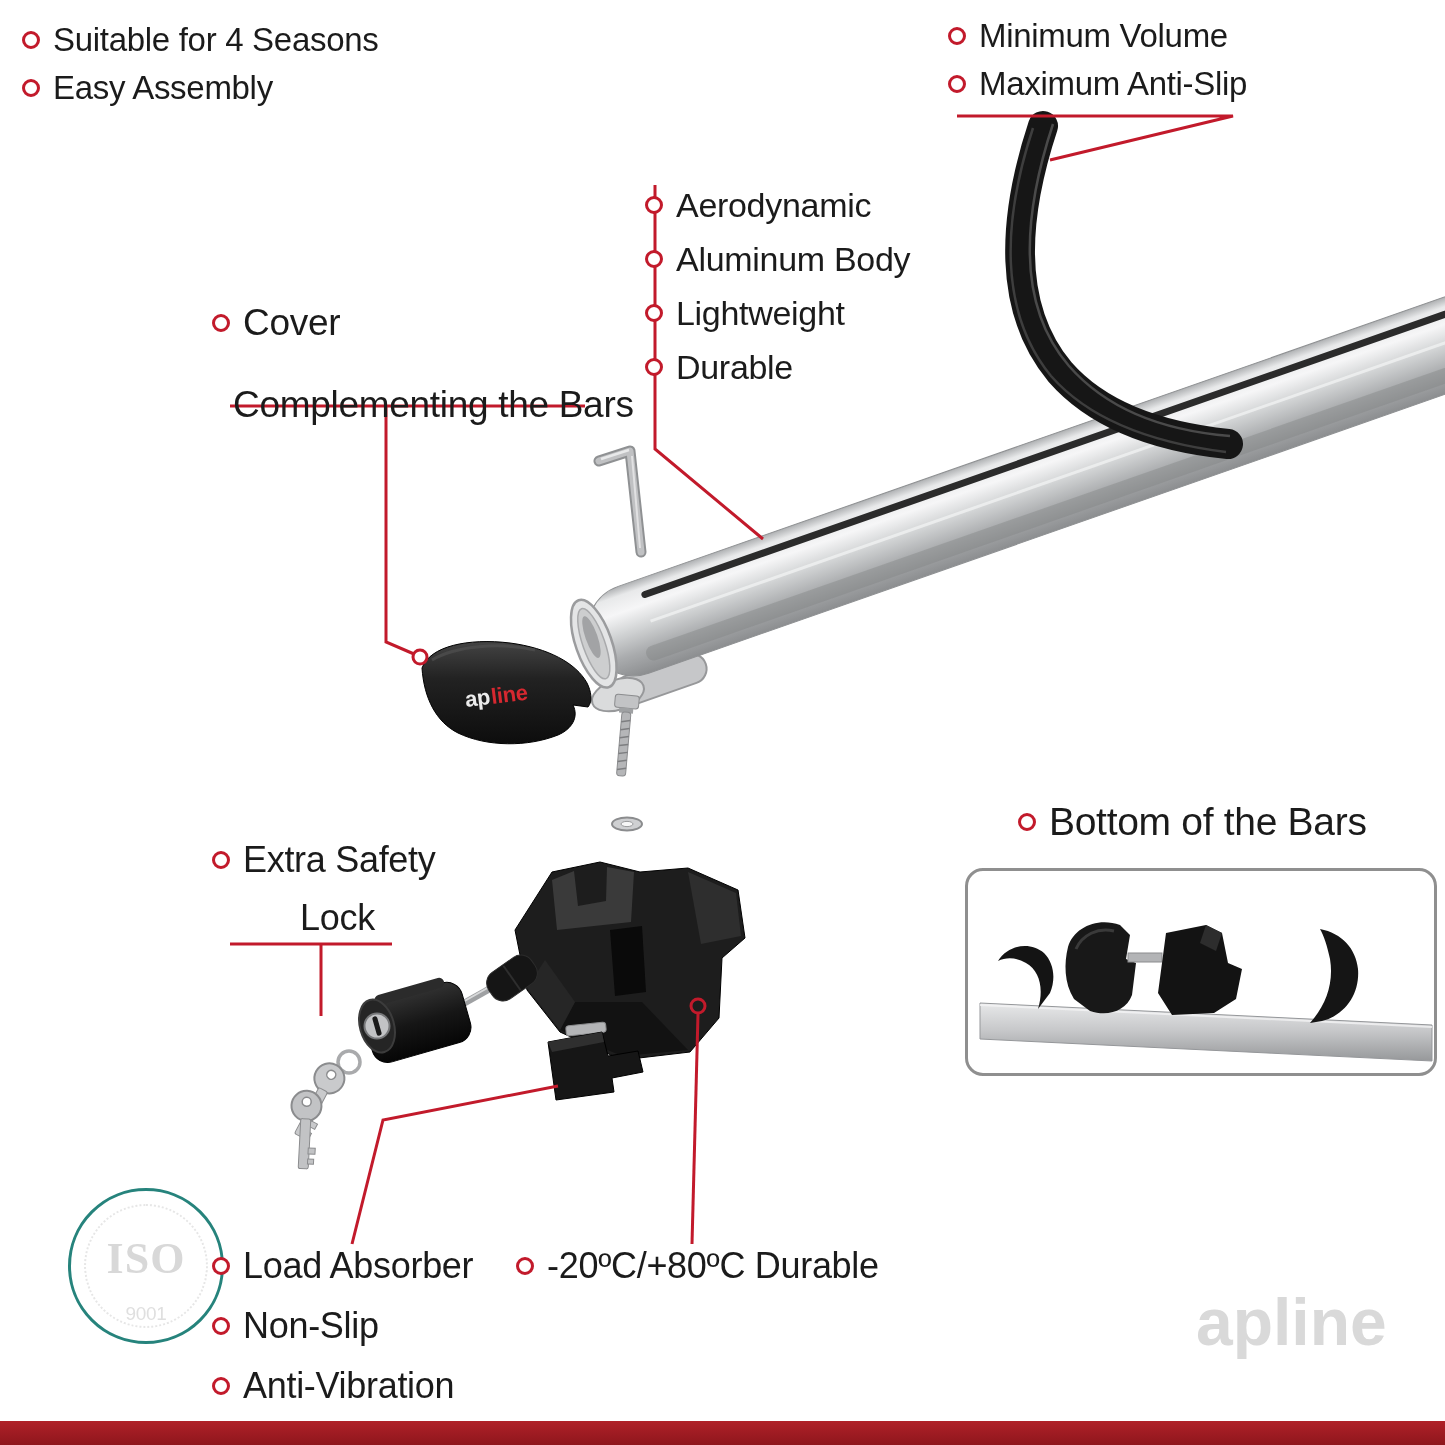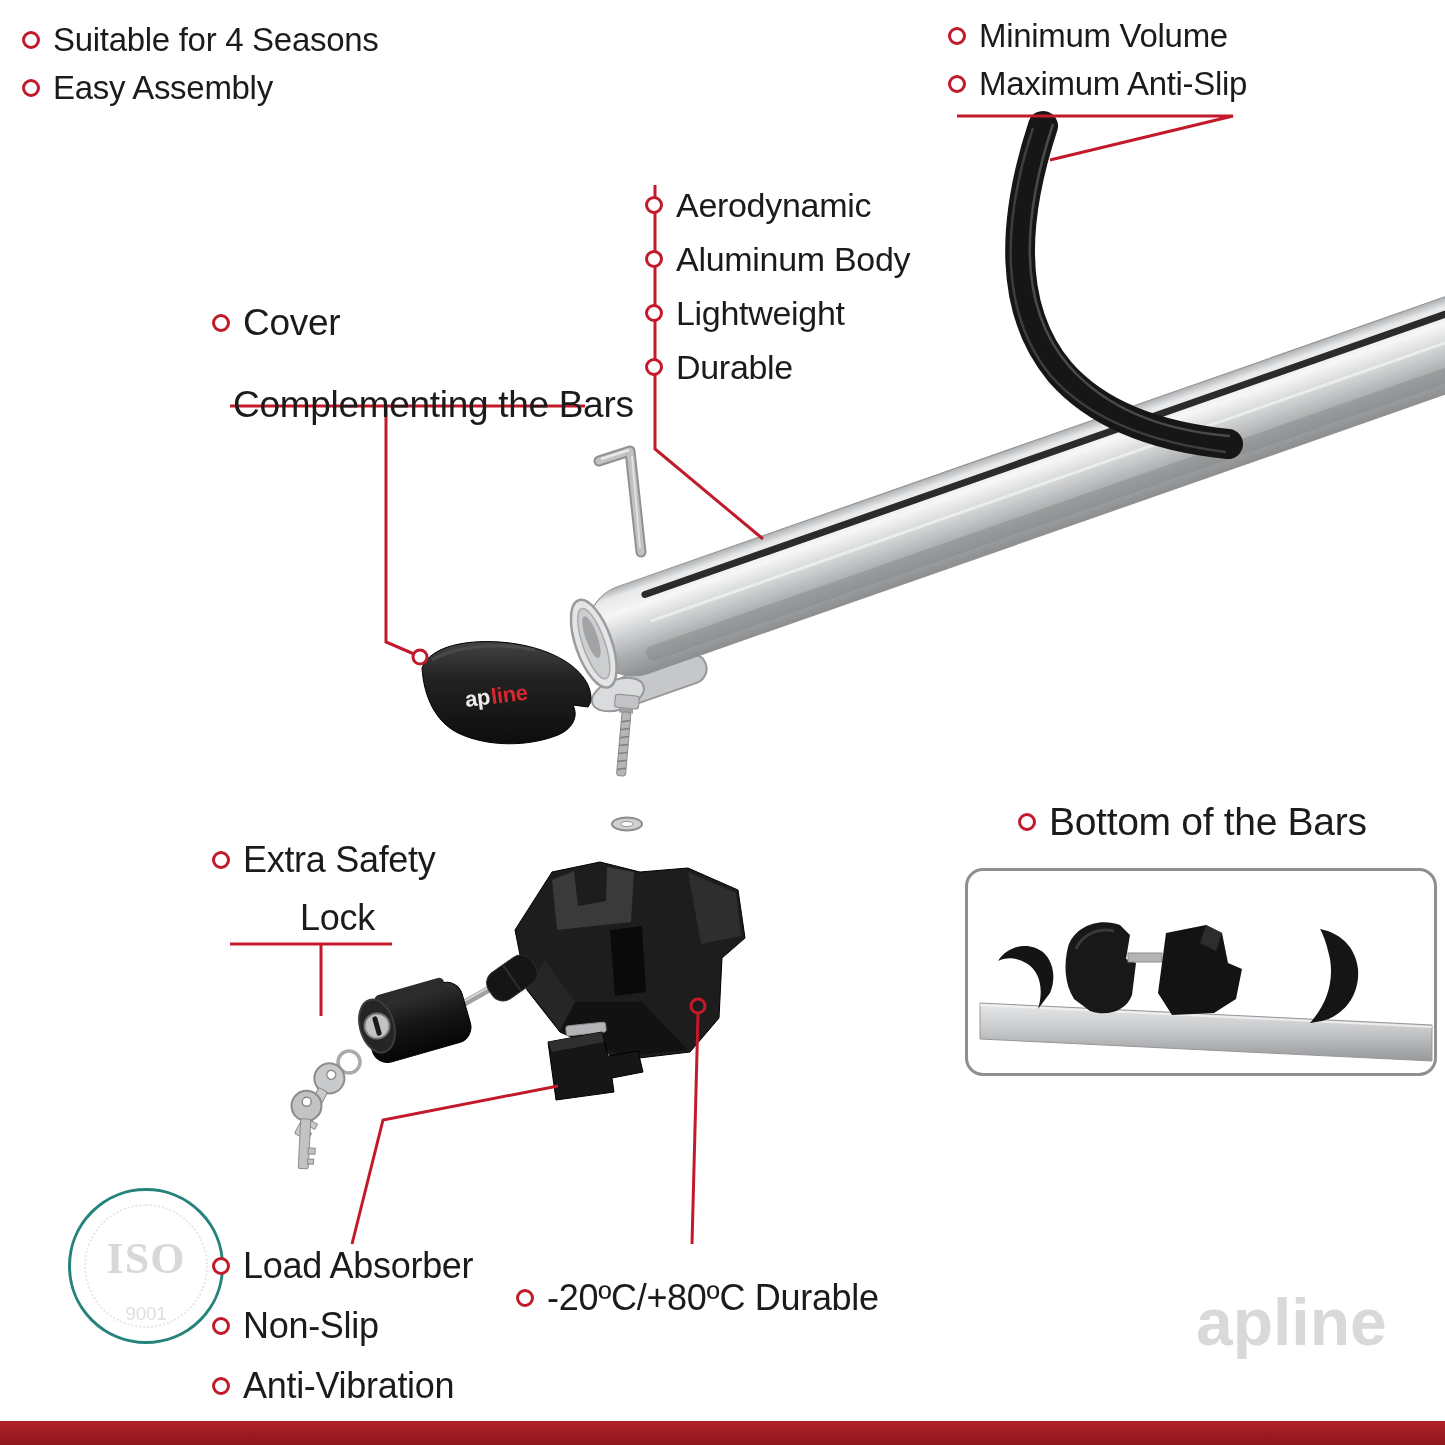--- a/index.html
+++ b/index.html
@@ -240,21 +240,21 @@
     <div class="row">
       <span class="dot"></span>
       <span class="lbl fs36">Non-Slip</span>
     </div>
     <div class="row">
       <span class="dot"></span>
       <span class="lbl fs36">Anti-Vibration</span>
     </div>
   </div>
 
-  <div class="vlist gap20" style="left:516px;top:1278px;">
+  <div class="vlist gap20" style="left:516px;top:1246px;">
     <div class="row">
       <span class="dot"></span>
       <span class="lbl fs36">-20ºC/+80ºC Durable</span>
     </div>
   </div>
 
   <div class="detail-box">
     <svg width="466" height="202" viewBox="0 0 466 202">
       <defs>
         <linearGradient id="gradBar2" gradientUnits="userSpaceOnUse" x1="0" y1="128" x2="0" y2="192">

